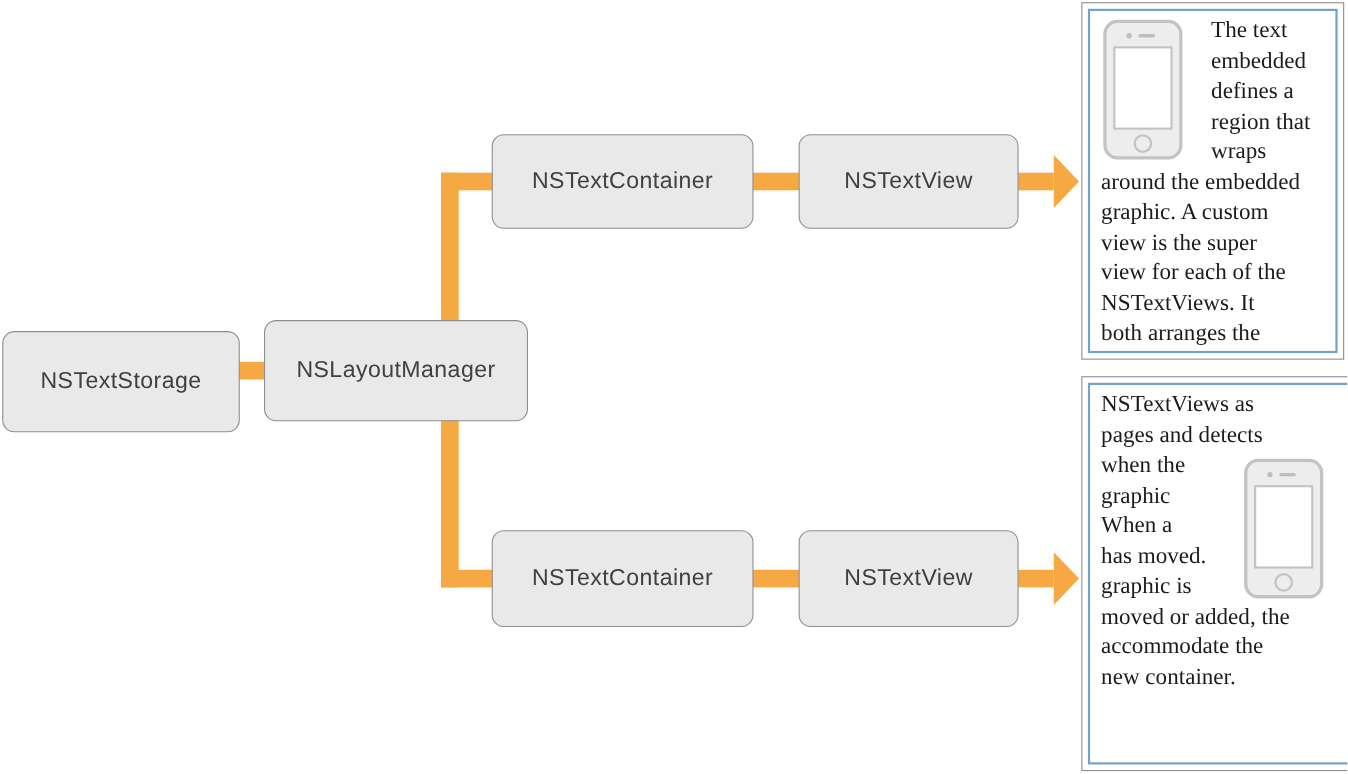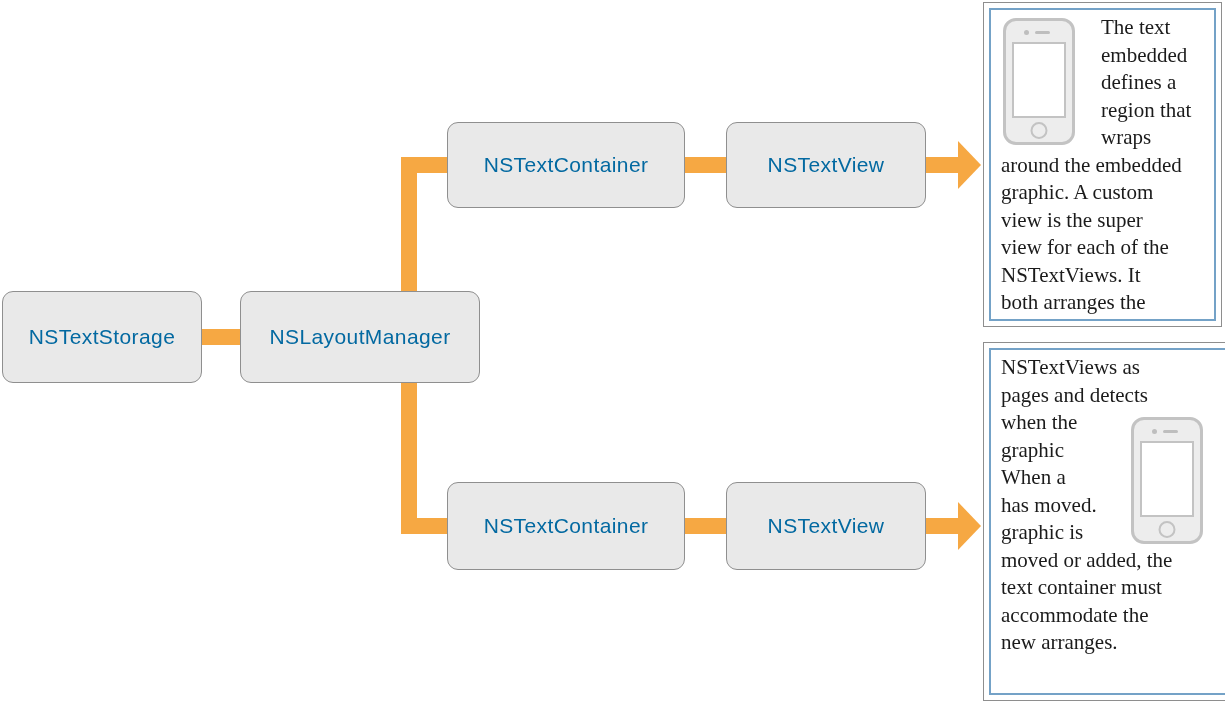--- a/index.html
+++ b/index.html
@@ -14,21 +14,21 @@
     border-top:24px solid transparent;border-bottom:24px solid transparent;
     border-left:23px solid var(--connector,#F6A843);
   }
   
   .node{
     position:absolute;box-sizing:border-box;
     background:var(--node-fill,#E9E9E9);
     border:1.5px solid var(--node-border,#8F8F8F);
     border-radius:11px;
     display:flex;align-items:center;justify-content:center;
-    font-size:21px;letter-spacing:.4px;color:#0369a1;
+    font-size:21px;letter-spacing:.4px;color:#404040;
   }
   
   .panel{
     position:absolute;box-sizing:border-box;background:#fff;
     border:1px solid var(--panel-outer-border,#8E8E8E);
     padding:5px;
   }
   .panel-blue{
     position:relative;width:100%;height:100%;box-sizing:border-box;
     border:2px solid var(--panel-inner-border,#74A2C7);
@@ -72,21 +72,21 @@
   <div class="conn" style="left:401px;top:157px;width:16px;height:377px"></div>
   <div class="conn" style="left:401px;top:157px;width:48px;height:16px"></div>
   <div class="conn" style="left:401px;top:518px;width:48px;height:16px"></div>
   <div class="conn" style="left:683px;top:157px;width:45px;height:16px"></div>
   <div class="conn" style="left:683px;top:518px;width:45px;height:16px"></div>
   <div class="conn" style="left:924px;top:157px;width:34px;height:16px"></div>
   <div class="arrow-head" style="left:958px;top:141px"></div>
   <div class="conn" style="left:924px;top:518px;width:34px;height:16px"></div>
   <div class="arrow-head" style="left:958px;top:502px"></div>
 
-  <div class="node" style="left:2px;top:291px;width:200px;height:92px">NSTextStorage</div>
+  <div class="node" style="left:2px;top:301px;width:216px;height:92px">NSTextStorage</div>
   <div class="node" style="left:240px;top:291px;width:240px;height:92px">NSLayoutManager</div>
   <div class="node" style="left:447px;top:122px;width:238px;height:86px">NSTextContainer</div>
   <div class="node" style="left:726px;top:122px;width:200px;height:86px">NSTextView</div>
   <div class="node" style="left:447px;top:482px;width:238px;height:88px">NSTextContainer</div>
   <div class="node" style="left:726px;top:482px;width:200px;height:88px">NSTextView</div>
 
   <div class="panel" style="left:983px;top:2px;width:239px;height:325px">
     <div class="panel-blue">
       <div class="phone" style="left:12px;top:8px">
         <span class="cam"></span>
@@ -126,20 +126,19 @@
         </div>
       <div class="tcol">
           <div class="tline">when the</div>
           <div class="tline">graphic</div>
           <div class="tline">When a</div>
           <div class="tline">has moved.</div>
           <div class="tline">graphic is</div>
         </div>
       <div class="tcol">
           <div class="tline">moved or added, the</div>
-          <div class="tline">text container must</div>
           <div class="tline">accommodate the</div>
-          <div class="tline">new arranges.</div>
+          <div class="tline">new container.</div>
         </div>
     </div>
   </div>
 
 </div>
 
 </body></html>

